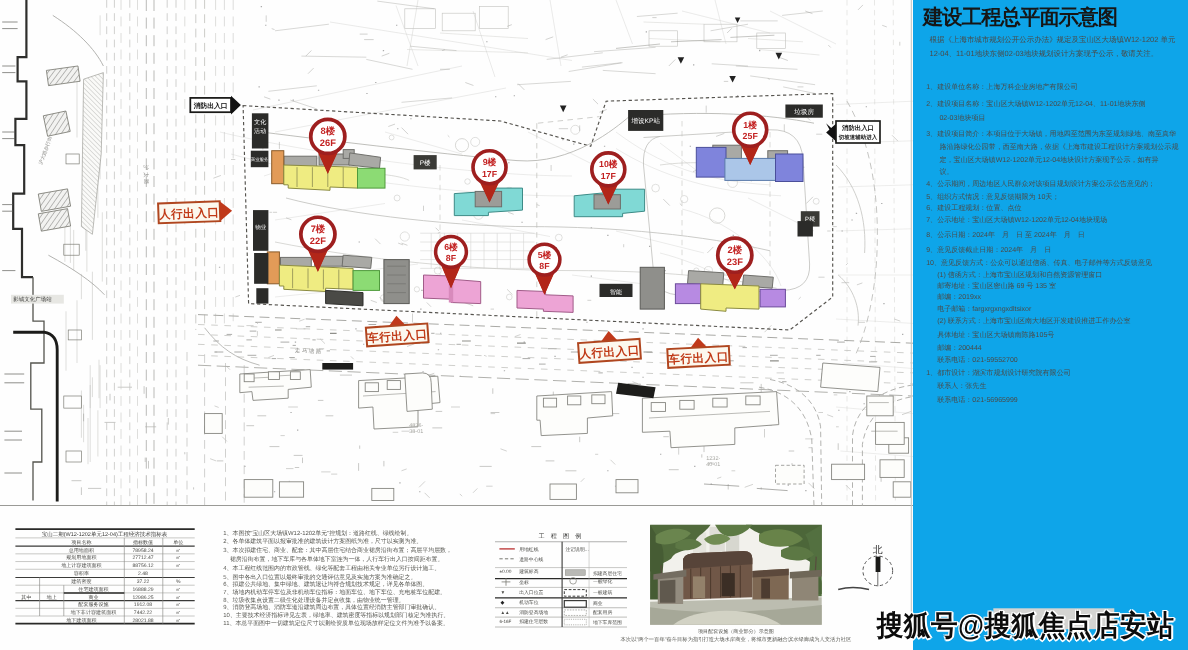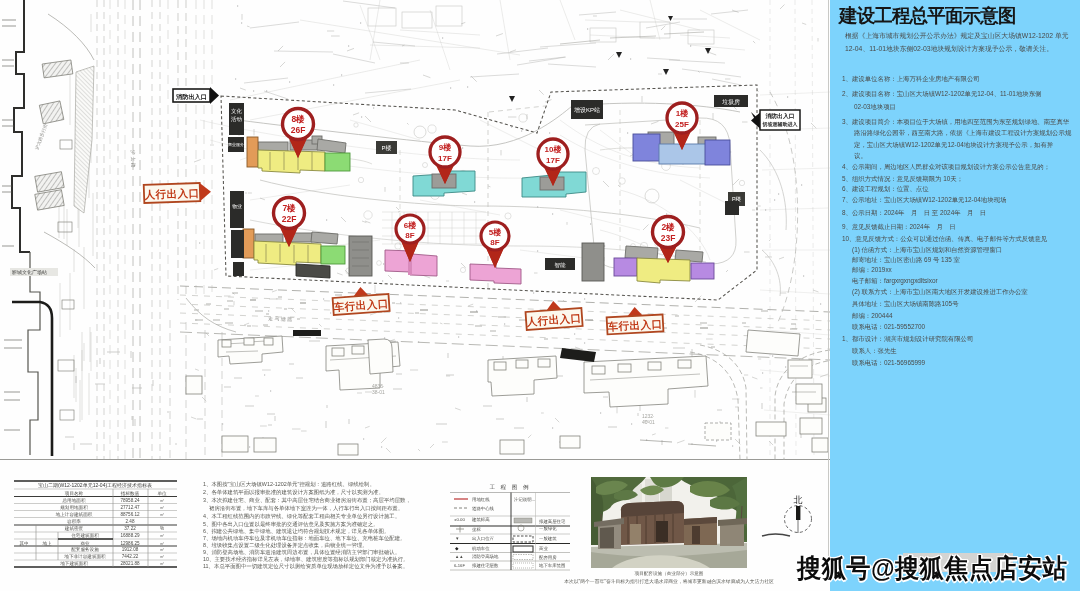--- a/index.html
+++ b/index.html
@@ -1,19 +1,19 @@
 <!DOCTYPE html>
 <html><head>
 <meta charset="utf-8">
 <style>
   html,body{margin:0;padding:0;}
   body{width:1080px;height:591px;background:#fff;font-family:"Liberation Sans",sans-serif;overflow:hidden;}
   #page{position:relative;width:1080px;height:591px;background:#fff;overflow:hidden;}
   #plansvg{position:absolute;left:0;top:0;}
-  #rightpanel{position:absolute;left:830px;top:0;width:250px;height:591px;background:#7dd3fc;}
+  #rightpanel{position:absolute;left:830px;top:0;width:250px;height:591px;background:#0ea5e9;}
   .rl{position:absolute;color:#4a4a48;font-size:6.4px;white-space:nowrap;letter-spacing:0px;}
   #wm{position:absolute;left:797px;top:551px;transform:scaleX(0.93);transform-origin:left top;font-size:26px;font-weight:bold;color:#0c0c0c;white-space:nowrap;letter-spacing:0.5px;
       text-shadow:-1px -1px 0 #fff,1px -1px 0 #fff,-1px 1px 0 #fff,1px 1px 0 #fff,0 2px 0 #fff,2px 0 0 #fff;}
 </style>
 </head>
 <body>
 <div id="page">
 
 <svg id="plansvg" width="830" height="591" viewBox="0 0 830 591" xmlns="http://www.w3.org/2000/svg">
 <defs>

